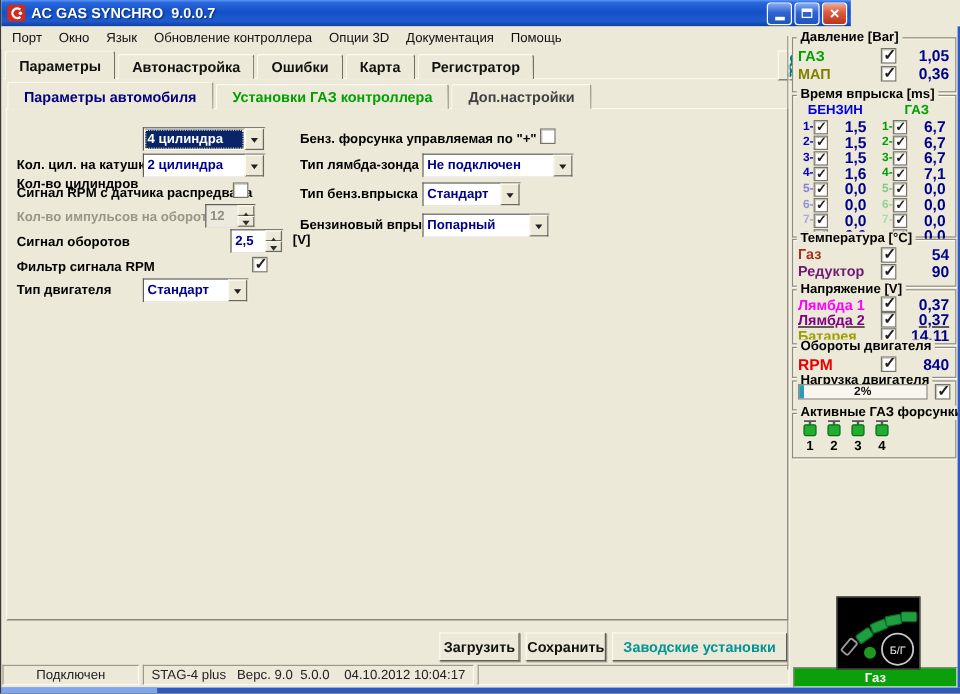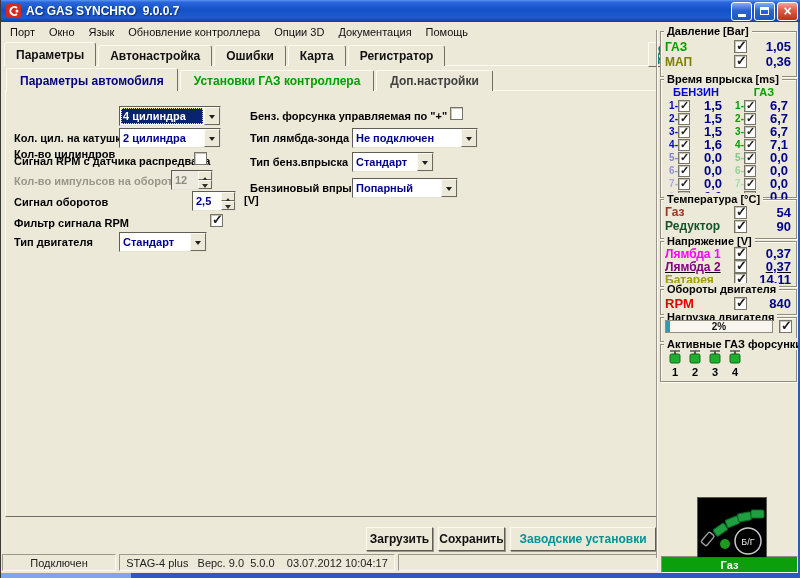--- a/index.html
+++ b/index.html
@@ -1,21 +1,21 @@
 <!DOCTYPE html>
 <html><head>
 <meta charset="utf-8">
 <style>
   * { margin:0; padding:0; box-sizing:border-box; }
   html,body { width:800px; height:578px; }
   body { font-family:"Liberation Sans", sans-serif; background:#1a1a1a; }
   .window { position:relative; width:800px; height:578px; background:#ece9d8; overflow:hidden; border-left:1px solid #3a3a38; }
 
   
-  .titlebar { position:absolute; top:0; left:0; width:800px; height:22px;
+  .titlebar { position:absolute; top:0; left:0; width:708px; height:22px;
     background:linear-gradient(180deg,#5a96f2 0%,#2a66dc 10%,#1451c6 45%,#1e5ad0 80%,#0f3e9e 100%);
     display:flex; align-items:center; padding:0 3px; }
   .app-icon { width:16px; height:16px; margin:0 4px 0 2px; flex:0 0 auto; }
   .title-text { color:#fff; font-weight:bold; font-size:12px; text-shadow:1px 1px 1px #0a3070; flex:1; white-space:pre; }
   .win-btns { display:flex; gap:2px; }
   .wbtn { width:21px; height:19px; border-radius:3px; border:1px solid #fff;
     display:flex; align-items:center; justify-content:center; color:#fff; cursor:default; }
   .wbtn.blue { background:linear-gradient(#86acf2,#2e63d0 45%,#2055be); }
   .wbtn.close { background:linear-gradient(#f0a894,#dd6044 40%,#bb3418); font-size:14px; font-weight:bold; line-height:1; }
   .glyph-min { width:8px; height:3px; background:#fff; align-self:flex-end; margin-bottom:3px; }
@@ -97,21 +97,21 @@
   .side-sep { position:absolute; left:655px; top:30px; width:2px; height:528px; border-left:1px solid #98968a; border-right:1px solid #fdfbf0; }
   .sb-fs { position:absolute; left:659px; width:137px; background:#ece9d8;
     border:1px solid #8f8d81; box-shadow:1px 1px 0 #fdfbf0, inset 1px 1px 0 #fdfbf0; }
   .sb-title { position:absolute; top:-7px; left:3px; background:#ece9d8; padding:0 3px; font-size:11px; font-weight:bold; color:#000; white-space:nowrap; }
   .sb-row { display:flex; align-items:center; padding:0 5px 0 4px; }
   .sb-label { font-size:12px; font-weight:bold; white-space:nowrap; }
   .sb-row .cb { margin-left:auto; }
   .sb-val { width:44px; text-align:right; font-size:13px; font-weight:bold; color:#00008c; }
 
   .c-green { color:#00a000; } .c-olive { color:#808000; }
-  .c-brick { color:#a03422; } .c-orange { color:#14532d; }
+  .c-brick { color:#a03422; } .c-orange { color:#701a75; }
   .c-l1 { color:#ff00ff; } .c-l2 { color:#820082; } .c-bat { color:#9e9e00; }
   .c-rpm { color:#e80000; font-size:13px; }
 
   
   .inj-head { display:flex; padding:6px 0 1px; font-size:11px; font-weight:bold; }
   .inj-head .h { width:62px; text-align:center; }
   .inj-head .h.b { color:#0000e0; margin-left:4px; } .inj-head .h.g { color:#00a000; margin-left:6px; }
   .inj-row { display:flex; align-items:center; height:13px; padding-left:3px; }
   .inj-n { font-size:10px; font-weight:bold; width:14px; text-align:right; }
   .bn { color:#0000c8; } .gn { color:#00a000; }
@@ -294,21 +294,21 @@
         </span>
     </div>
   </div>
 
   <button class="btn" style="left:365px; width:67px;">Загрузить</button>
   <button class="btn" style="left:437px; width:67px;">Сохранить</button>
   <button class="btn teal" style="left:509px; width:146px;">Заводские установки</button>
 
   <div class="statusbar">
     <div class="sb-cell" style="width:114px;">Подключен</div>
-    <div class="sb-cell device" style="width:276px;">STAG-4 plus   Верс. 9.0  5.0.0    03.07.2012 10:04:17</div>
+    <div class="sb-cell device" style="width:276px;">STAG-4 plus   Верс. 9.0  5.0.0    04.10.2012 10:04:17</div>
     <div class="sb-cell" style="flex:1;"></div>
   </div>
   <div class="gasbar">Газ</div>
 
   <div class="side-sep"></div>
 
   <div class="sb-fs" style="top:31px; height:46px;">
     <span class="sb-title">Давление [Bar]</span>
     <div class="sb-row" style="margin-top:7px; height:15px;">
       <span class="sb-label c-green">ГАЗ</span>

